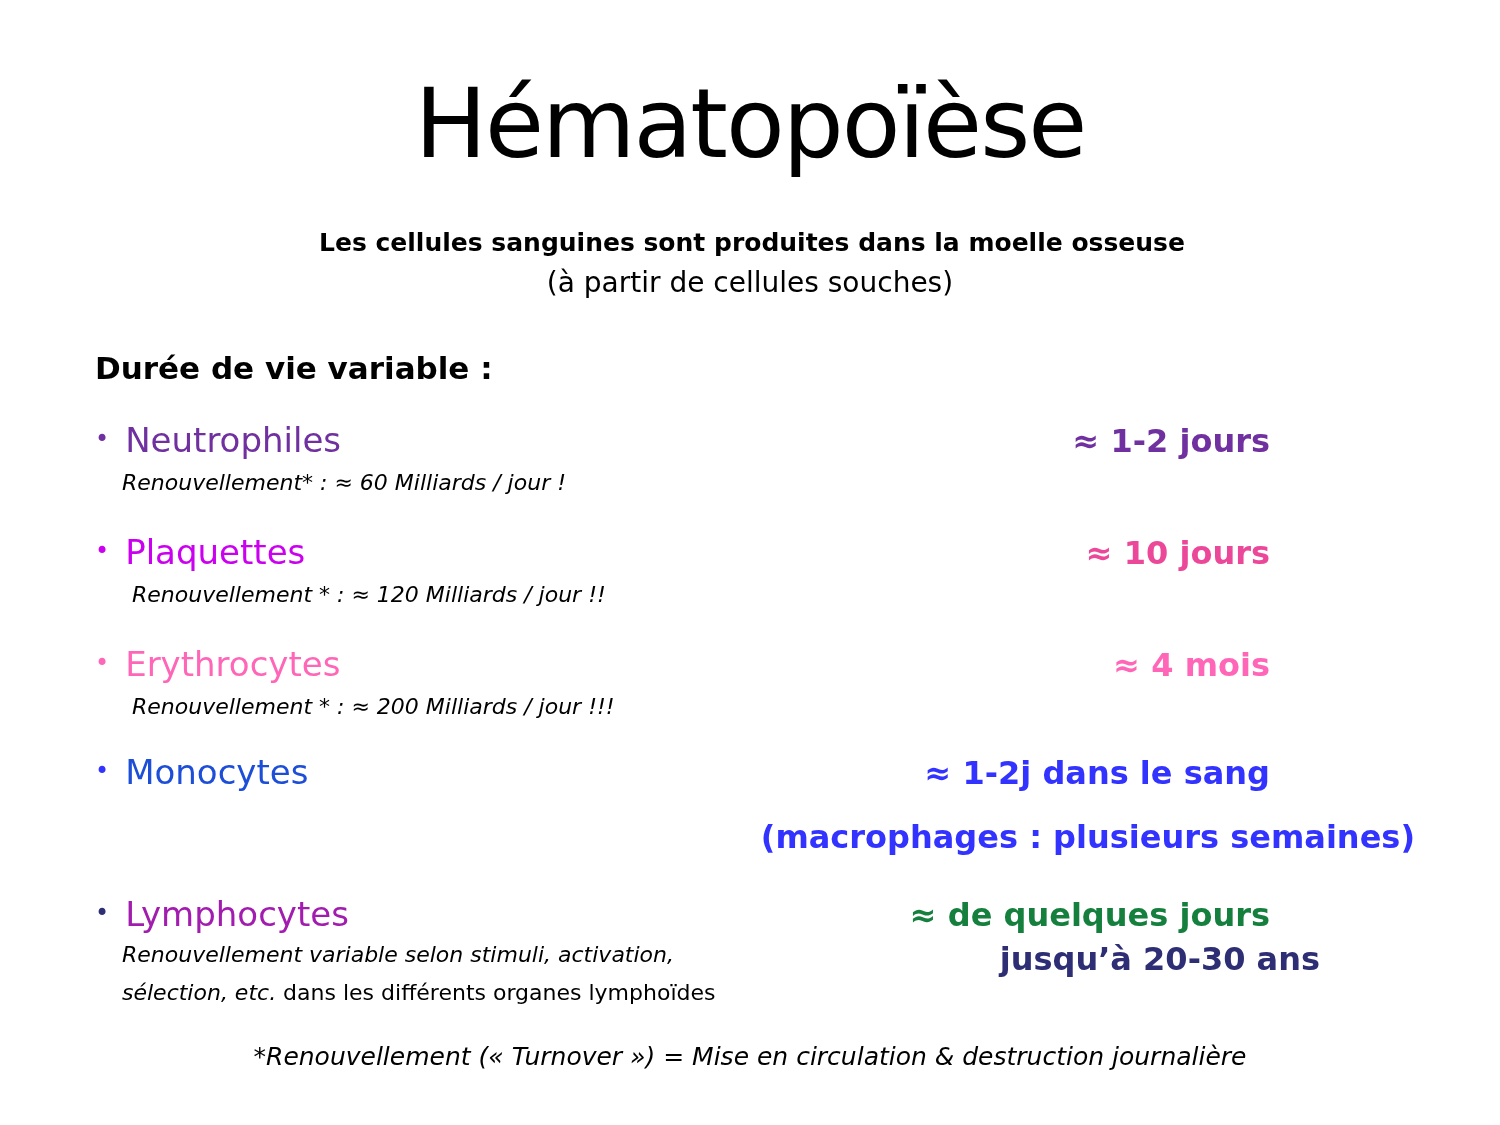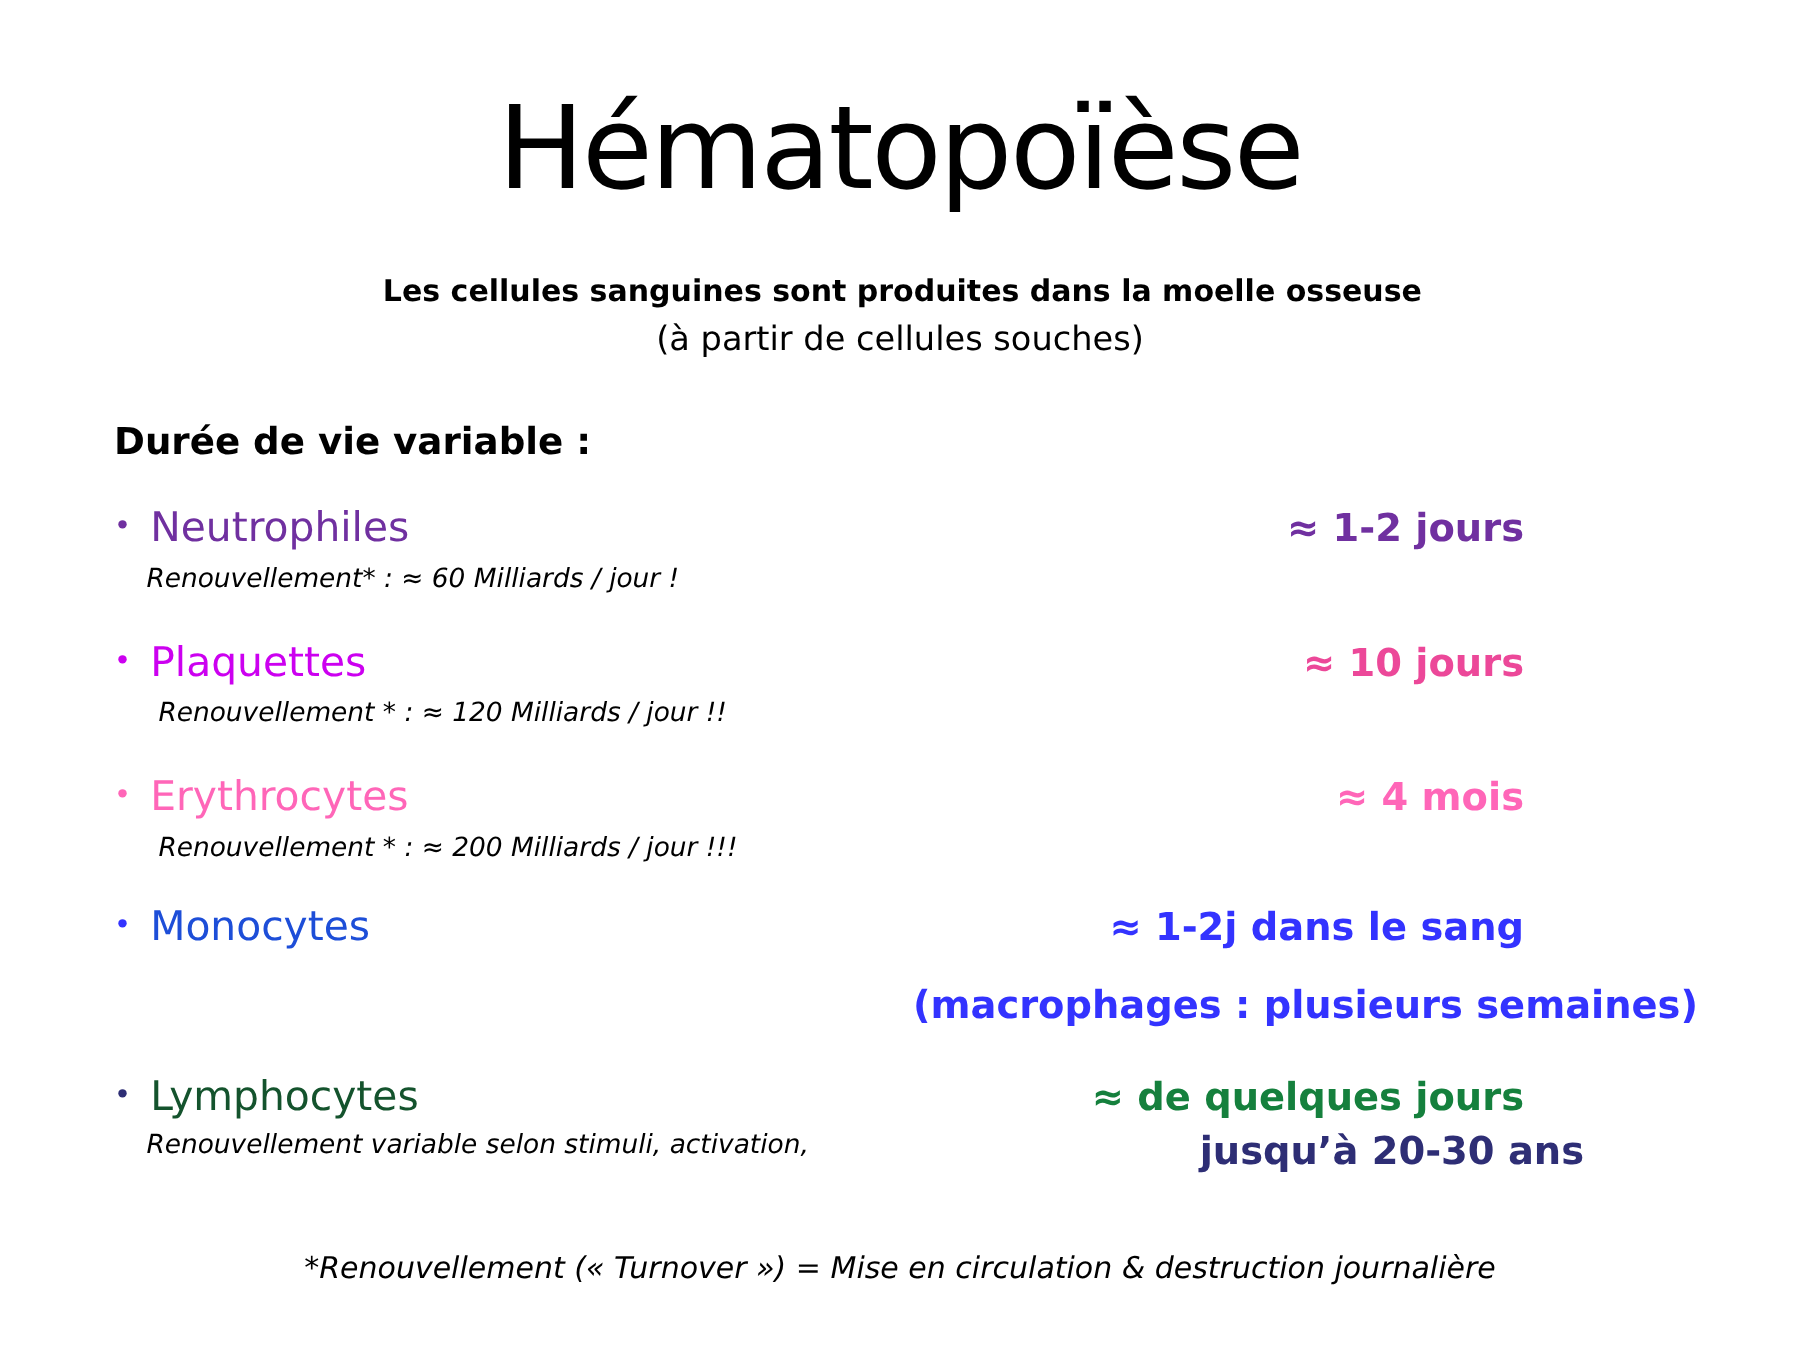--- a/index.html
+++ b/index.html
@@ -105,22 +105,25 @@
       <span class="bullet" style="color: rgb(51, 51, 255);">•</span>
       <span class="cell-name" style="color: #1d4ed8;">Monocytes</span>
     </span>
     <span class="value" style="color: rgb(51, 51, 255);">≈ 1-2j dans le sang</span>
   </div>
   <div class="value-line2" style="top: 818px; right: 85px; color: rgb(51, 51, 255);">(macrophages : plusieurs semaines)</div>
 
   <div class="row" style="top:894px;">
     <span class="name-group">
       <span class="bullet" style="color: rgb(46, 46, 117);">•</span>
-      <span class="cell-name" style="color: #14532d;">Lymphocytes</span>
+      <span class="cell-name" style="color: #a21caf;">Lymphocytes</span>
     </span>
     <span class="value" style="color: #15803d;">≈ de quelques jours</span>
   </div>
   <div class="value-line2" style="top: 940px; right: 180px; color: rgb(46, 46, 117);">jusqu’à 20-30 ans</div>
   <div class="note" style="top:942px; left:122px;">Renouvellement variable selon stimuli, activation,</div>
+  <div class="note" style="top:980px; left:122px;">
+    <span>sélection, etc.</span><span class="upright"> dans les différents organes lymphoïdes</span>
+  </div>
 
   <div class="footnote">*Renouvellement (« Turnover ») = Mise en circulation &amp; destruction journalière</div>
 
 </div>
 
 </body></html>

